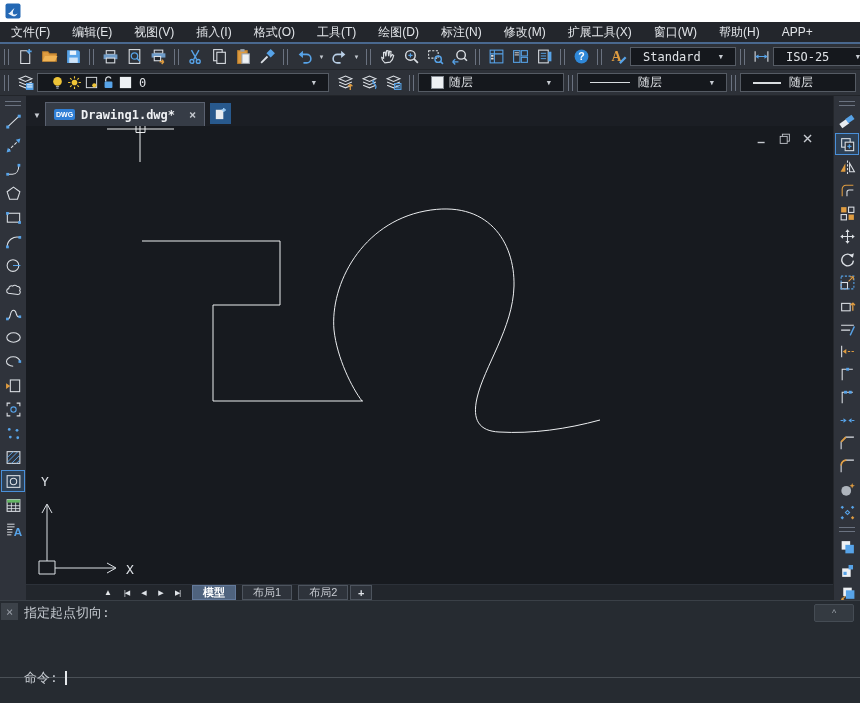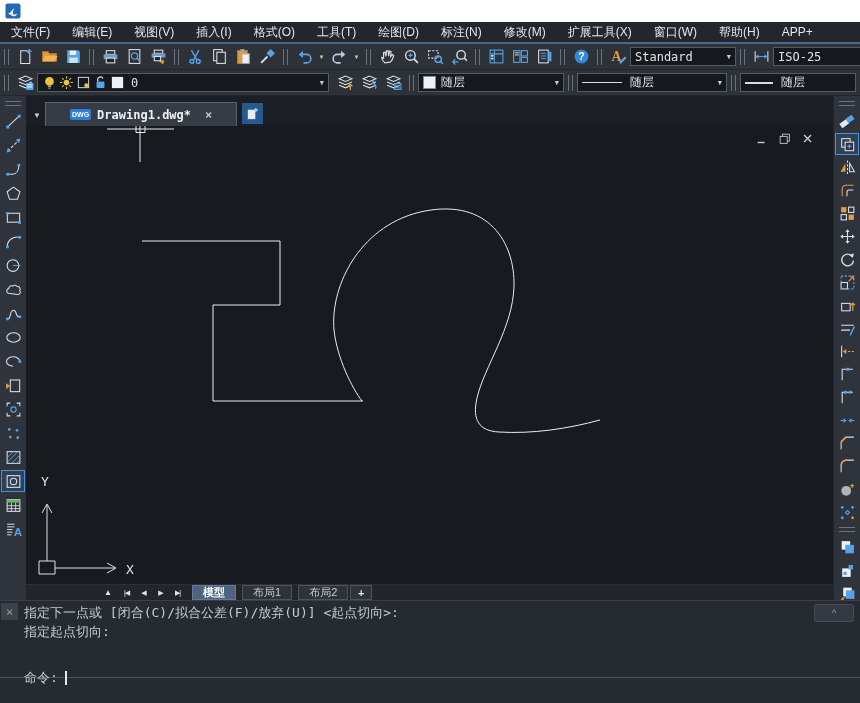--- a/index.html
+++ b/index.html
@@ -20,21 +20,21 @@
   .grip{width:3px;height:16px;border-left:1px solid #6a7280;border-right:1px solid #6a7280;
         margin:0 4px;flex:none}
   .hgrip{height:3px;width:16px;border-top:1px solid #6a7280;border-bottom:1px solid #6a7280;
          margin:3px 0 4px;flex:none}
   .tbtn{width:24px;height:22px;display:flex;align-items:center;justify-content:center;flex:none}
   .tdrop{width:11px;height:22px;display:flex;align-items:center;justify-content:center;
          font-size:6px;color:#c3c8cf;flex:none}
   .ic{display:block;line-height:0}
   .ic svg{width:17px;height:17px;display:block}
   .combo{height:19px;background:#15181d;border:1px solid #555b64;display:flex;align-items:center;
-         padding:0 4px;font-family:"DejaVu Sans Mono",monospace;font-size:12px;color:#dfe2e6;
+         padding:0 12px;font-family:"DejaVu Sans Mono",monospace;font-size:12px;color:#dfe2e6;
          box-sizing:border-box;flex:none}
   .combo .arrow{margin-left:auto;font-size:7px;color:#c8ccd2;padding-left:4px}
   .w106{width:106px}.w100{width:100px}.w292{width:292px}.w146{width:146px}.w150{width:150px}.w116{width:116px}
   .ci{display:block;line-height:0;margin-right:2px}
   .ci svg{width:15px;height:15px;display:block}
   .lname{margin-left:4px}
   .ltsample{width:40px;border-top:1px solid #d8dcdf;margin-right:8px}
   .lwsample{width:28px;border-top:2px solid #d8dcdf;margin-right:8px}
   .cchip{width:11px;height:11px;background:#eef1f4;border:1px solid #868c94;margin-right:5px}
   
@@ -46,21 +46,21 @@
         justify-content:center;box-sizing:border-box;flex:none}
   .mbtn{margin-bottom:1px}
   .sbtn.active{border:1px solid #4a90d9;background:#2e4156}
   .center{width:807px;display:flex;flex-direction:column;flex:none}
   
   .doc-tabbar{height:30px;background:#1b1e24;display:flex;align-items:flex-end;padding-left:3px;
               box-sizing:border-box}
   .tab-drop{width:16px;height:22px;display:flex;align-items:center;justify-content:center;
             color:#c8ccd2;font-size:8px}
   .doc-tab{height:24px;background:#363c46;border:1px solid #5a6170;border-bottom:none;
-           display:flex;align-items:center;padding:0 24px;gap:6px;color:#eef0f3;font-size:12px;
+           display:flex;align-items:center;padding:0 8px;gap:6px;color:#eef0f3;font-size:12px;
            font-family:"DejaVu Sans Mono",monospace;font-weight:bold;box-sizing:border-box}
   .dwg-badge{background:#2f7fd6;color:#fff;font-size:7px;font-weight:bold;padding:2px 2px;
              border-radius:2px;font-family:"Liberation Sans",sans-serif;letter-spacing:0}
   .tab-close{color:#c2c6cc;font-size:12px;margin-left:8px;line-height:1}
   .newtab{width:21px;height:21px;background:#28598d;margin-left:5px;display:flex;
           align-items:center;justify-content:center;margin-bottom:2px}
   .newtab svg{width:15px;height:15px;display:block}
   
   .canvas{height:458px;background:#171a1f;position:relative;overflow:hidden}
   .canvas svg.drawing{position:absolute;left:0;top:0}
@@ -799,20 +799,20 @@
             <path d="M6 10.5l-3.3 3.3" stroke="#df9c40"></path>
             <path d="M1.8 14.6l3.2-1-2.1-2.1z" fill="#df9c40"></path>
           </svg>
         </span>
       </div>
     </div>
 </div>
 
 <div class="cmd">
   <div class="cmd-close">×</div>
-  <div class="cmd-history" id="cmd-history"><div class="cmd-line">指定下一点或 [闭合(C)/拟合公差(F)/放弃(U)] &lt;起点切向&gt;:</div><div class="cmd-line">指定起点切向:</div></div>
+  <div class="cmd-history" id="cmd-history"><div class="cmd-line">指定起点切向:</div></div>
   <div class="cmd-sep"></div>
   <div class="cmd-prompt">
     <span>命令:</span>
     <span class="caret"></span>
   </div>
   <div class="cmd-collapse">^</div>
 </div>
 
 </body></html>

